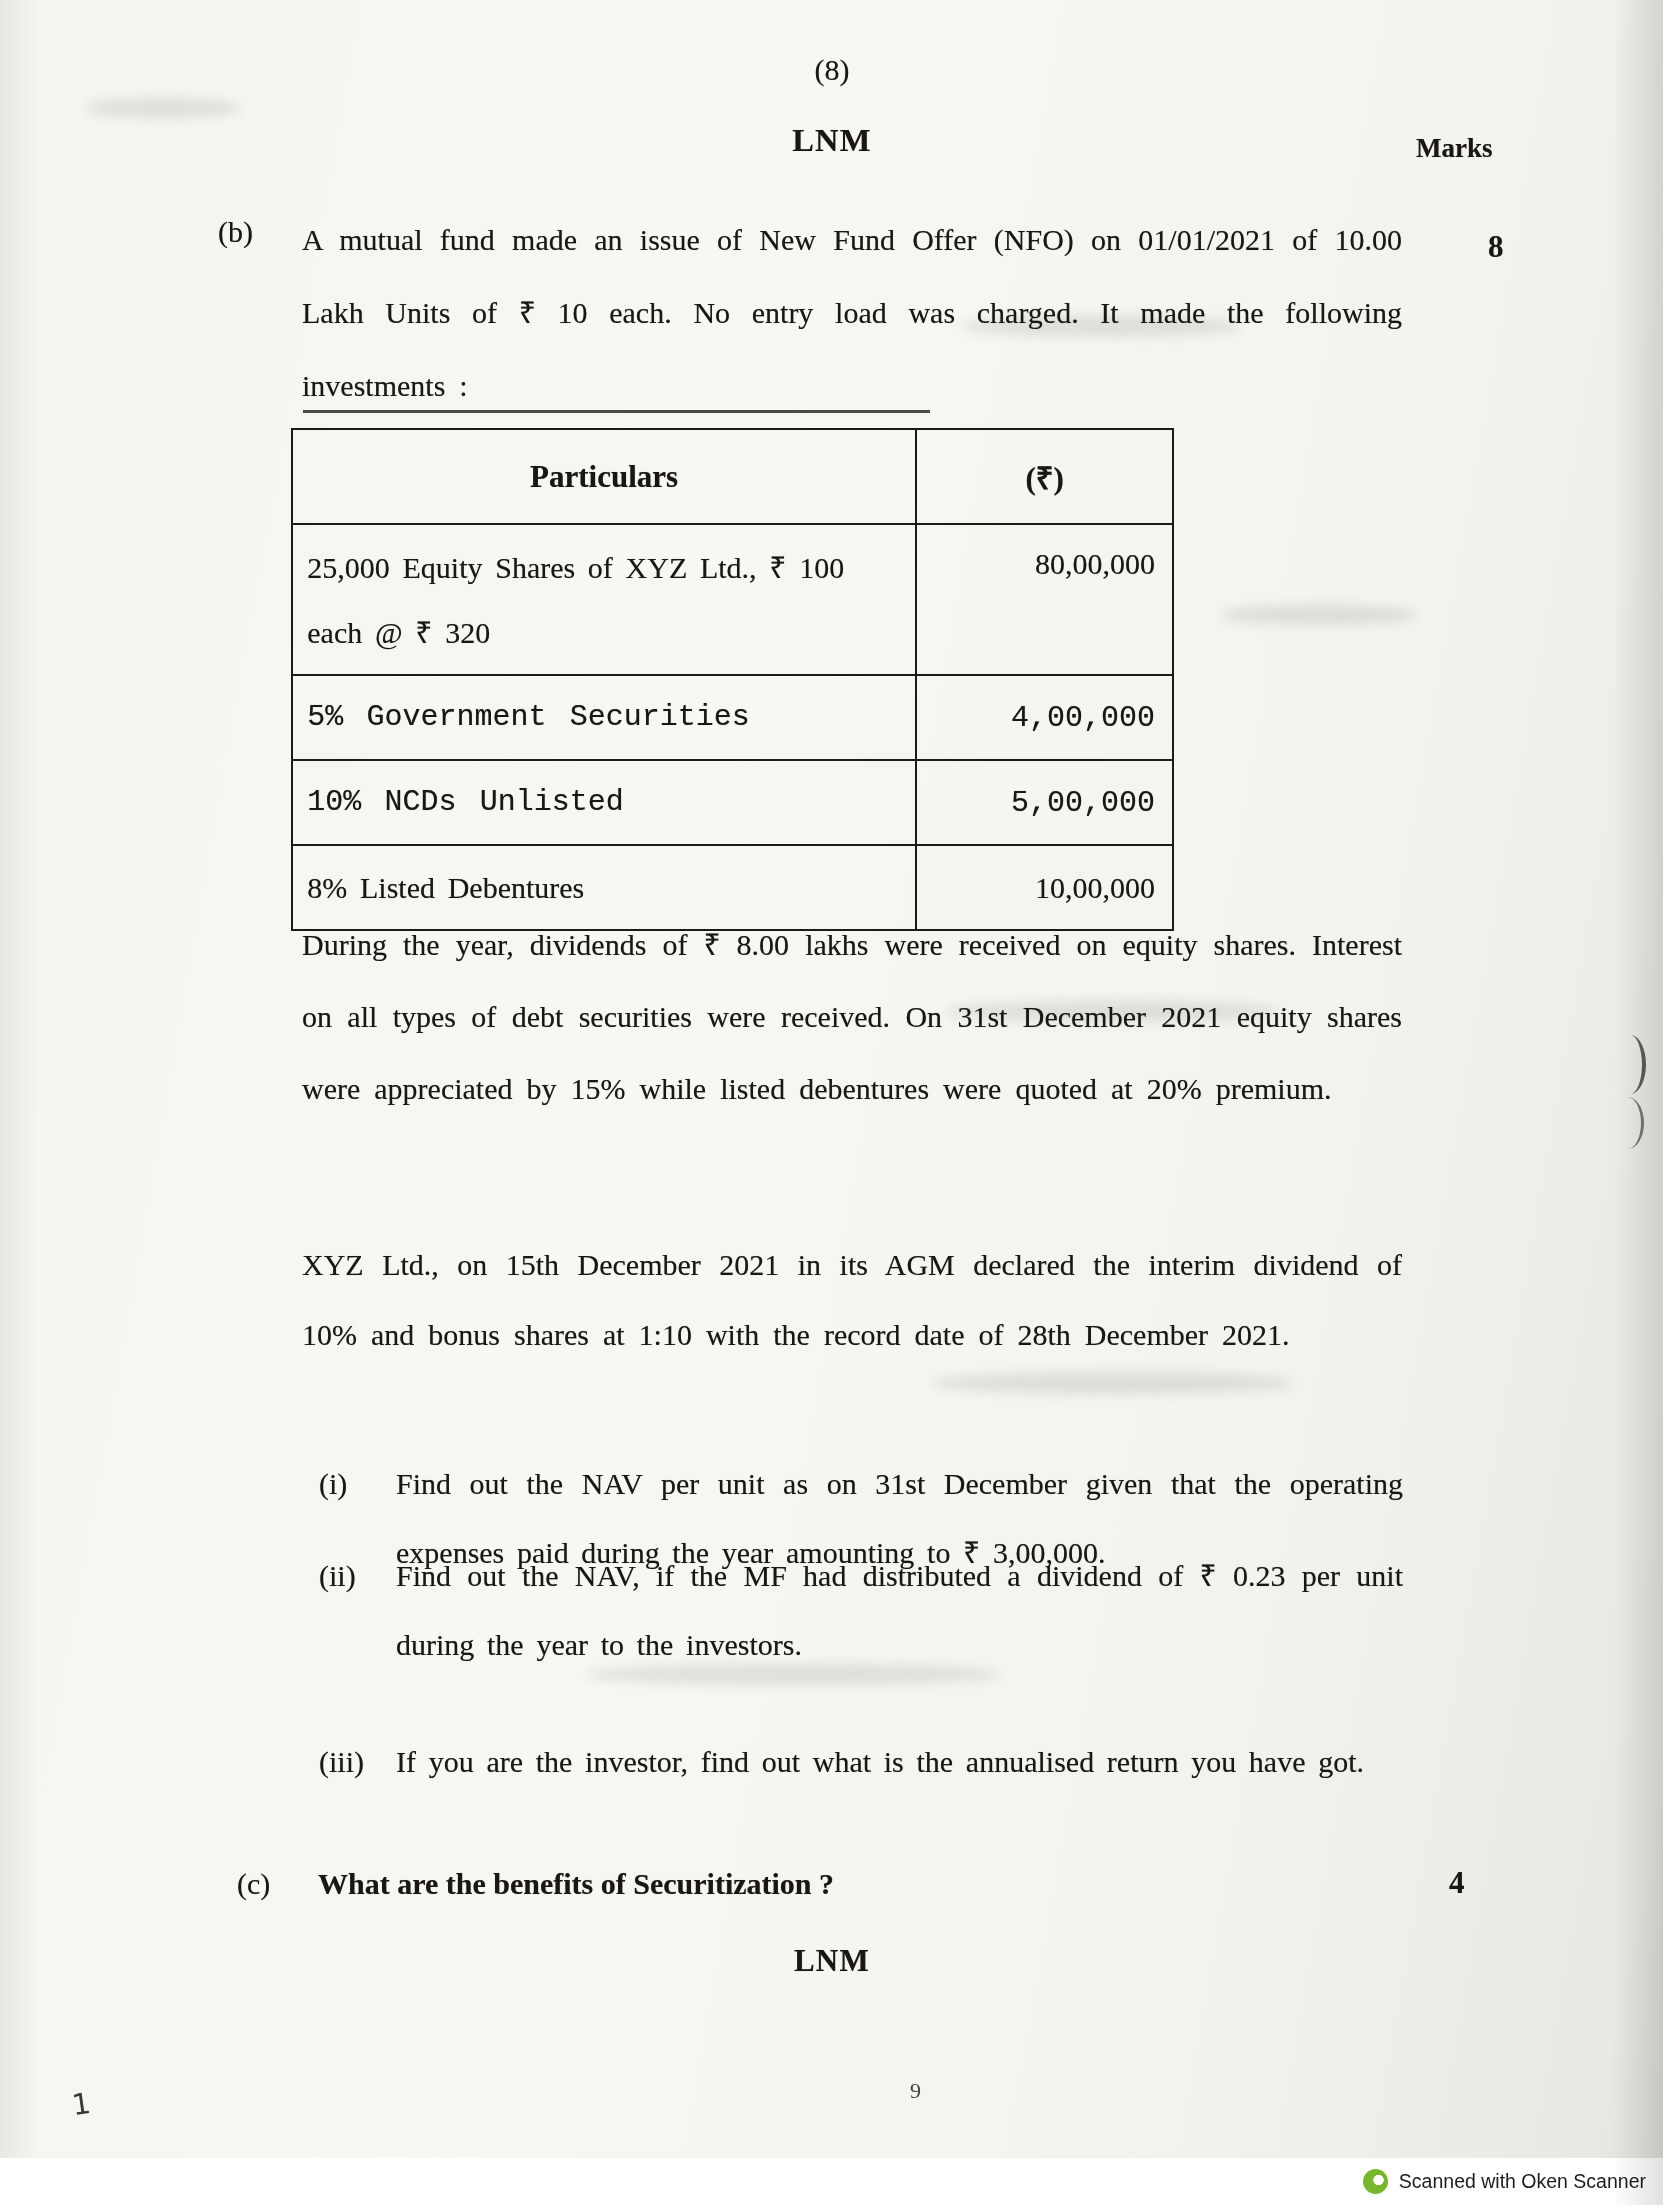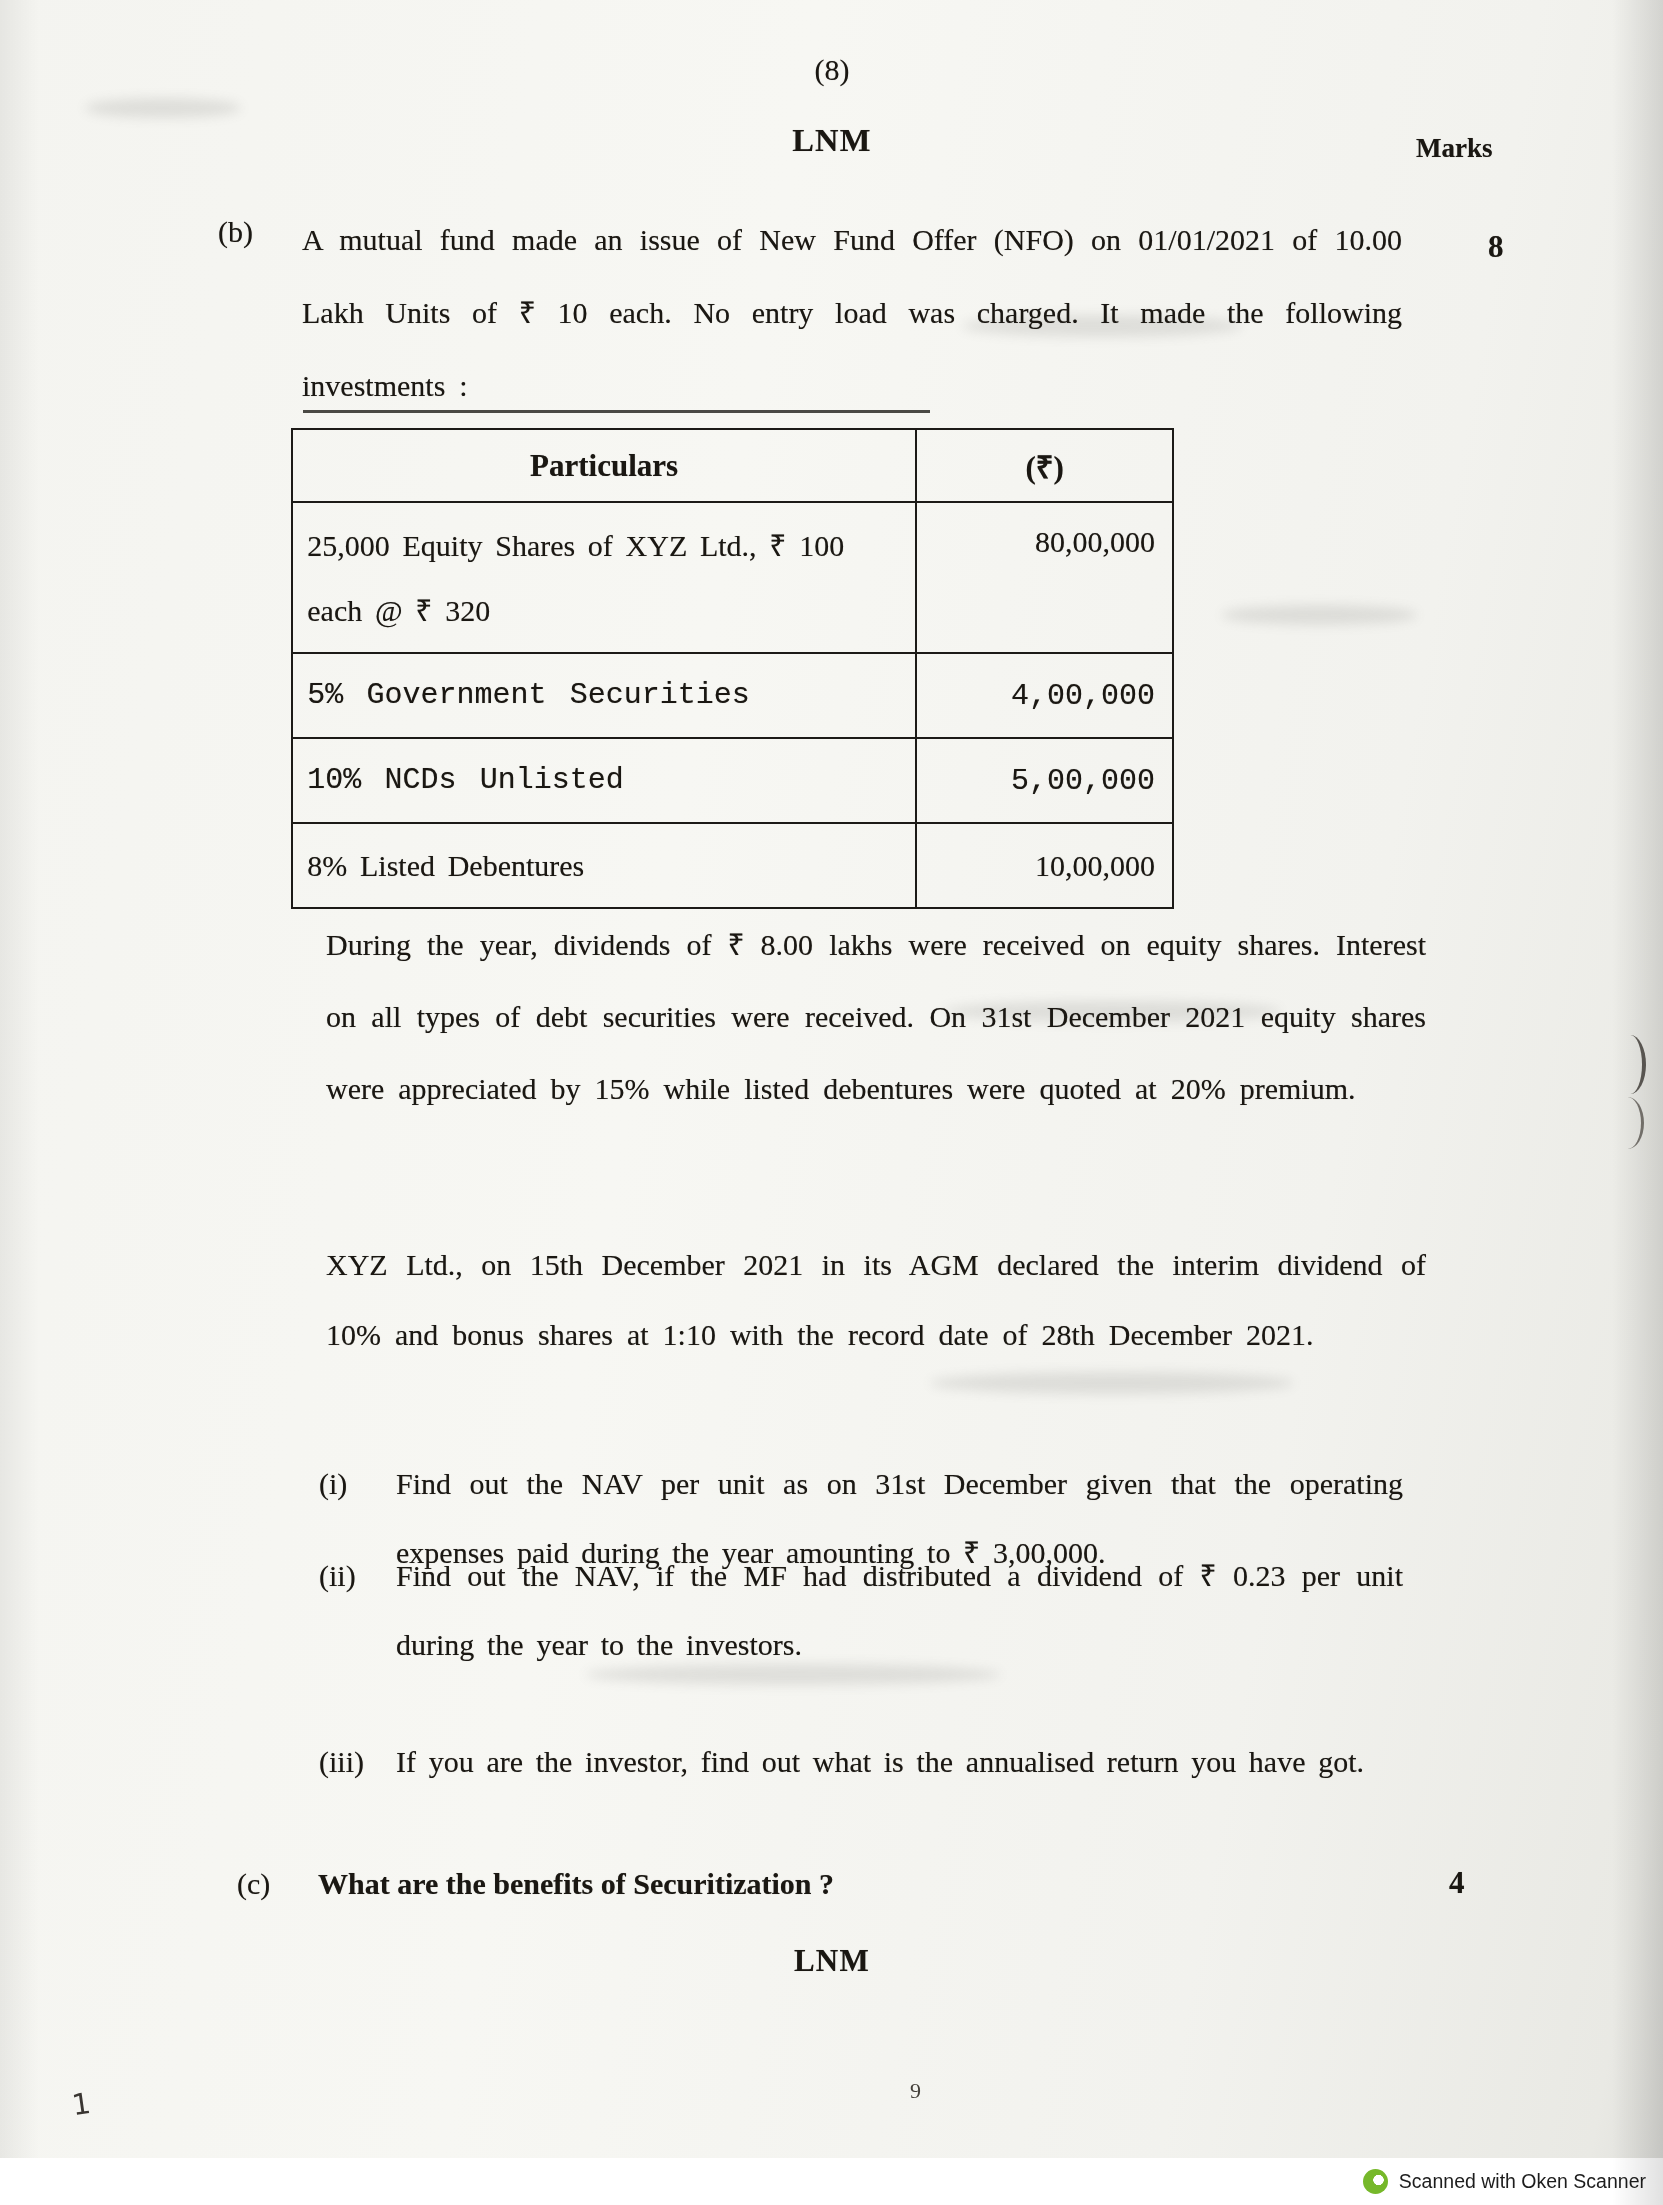--- a/index.html
+++ b/index.html
@@ -37,33 +37,33 @@
     position:absolute; top:203px; left:302px; width:1100px;
     font-size:30px; line-height:73px; text-align:justify; word-spacing:6.5px;
   }
   .underline-artifact { position:absolute; top:410px; left:303px; width:627px; height:2.6px; background:#2c2a26; opacity:.85; }
 
   table.inv-table {
     position:absolute; top:428px; left:291px; width:883px;
     border-collapse:collapse; font-size:30px;
   }
   table.inv-table th, table.inv-table td { border:2.6px solid #1c1a17; }
-  table.inv-table th { height:73px; font-weight:700; text-align:center; font-size:31px; }
+  table.inv-table th { height:95px; font-weight:700; text-align:center; font-size:31px; }
   table.inv-table col.c1 { width:625px; }
   table.inv-table col.c2 { width:257px; }
   td.p { padding:9px 15.6px 9px 14.3px; text-align:left; vertical-align:middle; line-height:65px; word-spacing:5.2px; }
   td.a { padding:0 17px 0 6.5px; text-align:right; vertical-align:middle; }
   tr.row-tall td { height:151px; }
   tr.row-tall td.a { vertical-align:top; padding-top:22px; }
   tr.row-std td { height:72px;font-family:Liberation Mono, monospace; }
   tr.row-std2 td { height:73px; }
 
   .para {
     position:absolute; left:302px; width:1100px;
-    font-size:30px; text-align:justify; word-spacing:6.5px;margin-left:24px;
+    font-size:30px; text-align:justify; word-spacing:6.5px;
   }
   .para1 { top:909px; line-height:72px; }
   .para2 { top:1230px; line-height:70px; }
 
   .subq { position:absolute; left:319px; width:1084px; display:flex; }
   .subq-label { width:77px; flex:0 0 77px; font-size:30px; line-height:69px; }
   .subq-text { flex:1; font-size:30px; line-height:69px; text-align:justify; word-spacing:5.2px; }
   .subq-i { top:1449px; }
   .subq-ii { top:1541px; }
   .subq-iii { top:1727px; }

